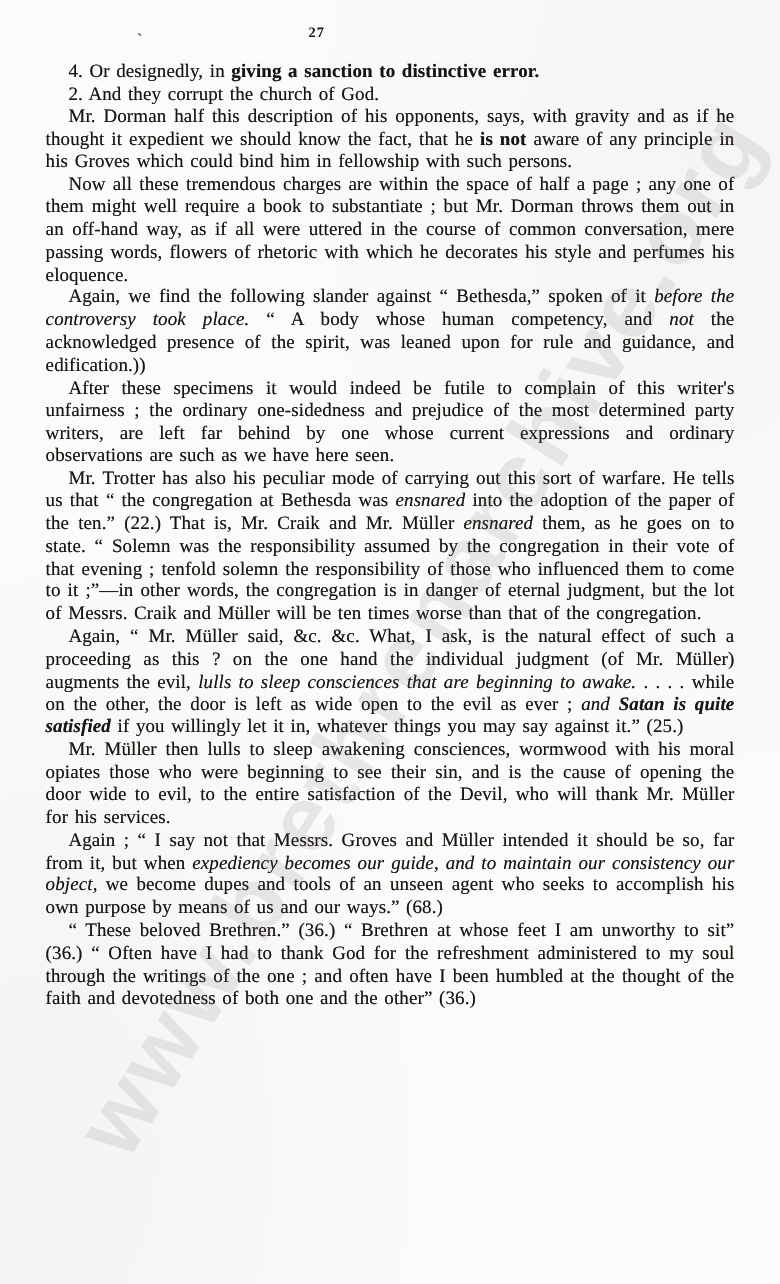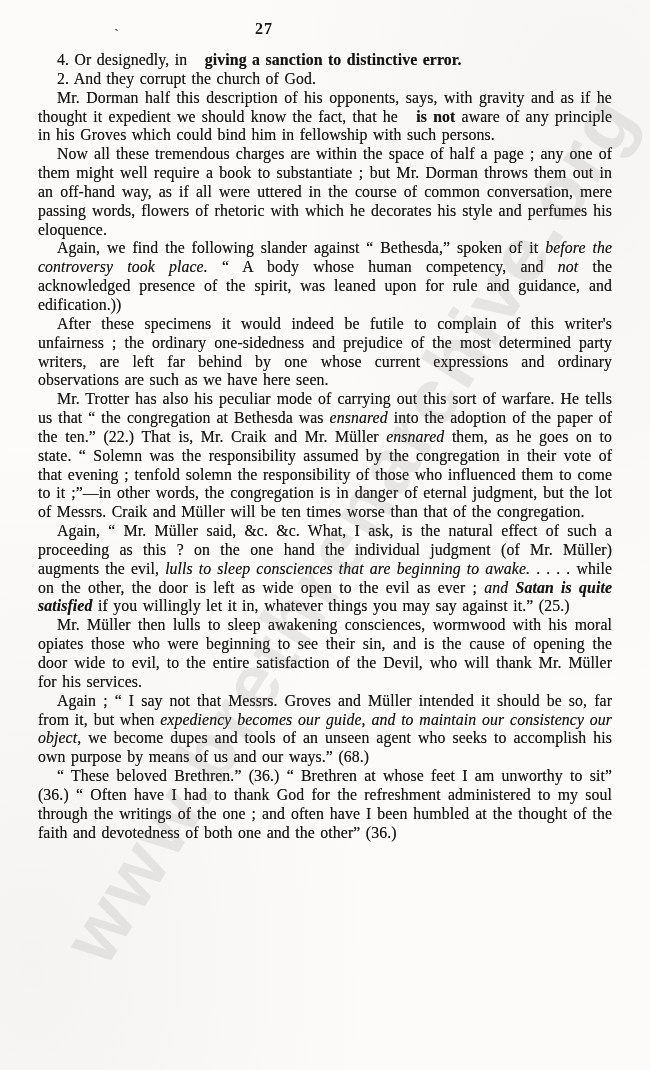--- a/index.html
+++ b/index.html
@@ -14,41 +14,41 @@
     overflow: hidden;
     background:
       radial-gradient(ellipse at 90% 12%, rgba(0,0,0,0.025), transparent 45%),
       radial-gradient(ellipse at 5% 90%, rgba(0,0,0,0.03), transparent 40%),
       #fcfbf9;
     color: #171513;
   }
   .pageno-row {
     position: absolute; top: 20px; left: 0; width: 528px;
     text-align: center;
-    font-size: 16px; font-weight: bold; letter-spacing: 1px;
+    font-size: 12px; font-weight: bold; letter-spacing: 1px;
   }
   .stray-mark {
     position: absolute; top: 26px; left: 114px;
     font-size: 15px; color: #2a2a2a;
   }
   .text-block {
     position: absolute; top: 51px; left: 38px; width: 574px;
   }
   p.para {
     margin: 0;
     font-size: 15.8px;
     line-height: 18.85px;
     text-align: justify;
     text-indent: 19px;
     word-spacing: 0.09em;
     letter-spacing: 0.1px;
     text-shadow: 0 0 0.35px rgba(25,22,20,0.6);
   }
   .i  { font-style: italic; }
-  .b  { font-weight: 700; margin-left: 12px; }
+  .b  { font-weight: 700; }
   .bi { font-weight: 700; font-style: italic; }
   .watermark {
     position: absolute; left: 350px; top: 528px;
     transform: translate(-50%, -50%) rotate(-58deg);
     font-family: "Liberation Sans", "DejaVu Sans", sans-serif;
     font-weight: bold;
     font-size: 78px;
     letter-spacing: 3px;
     white-space: nowrap;
     color: rgba(118, 115, 110, 0.14);

